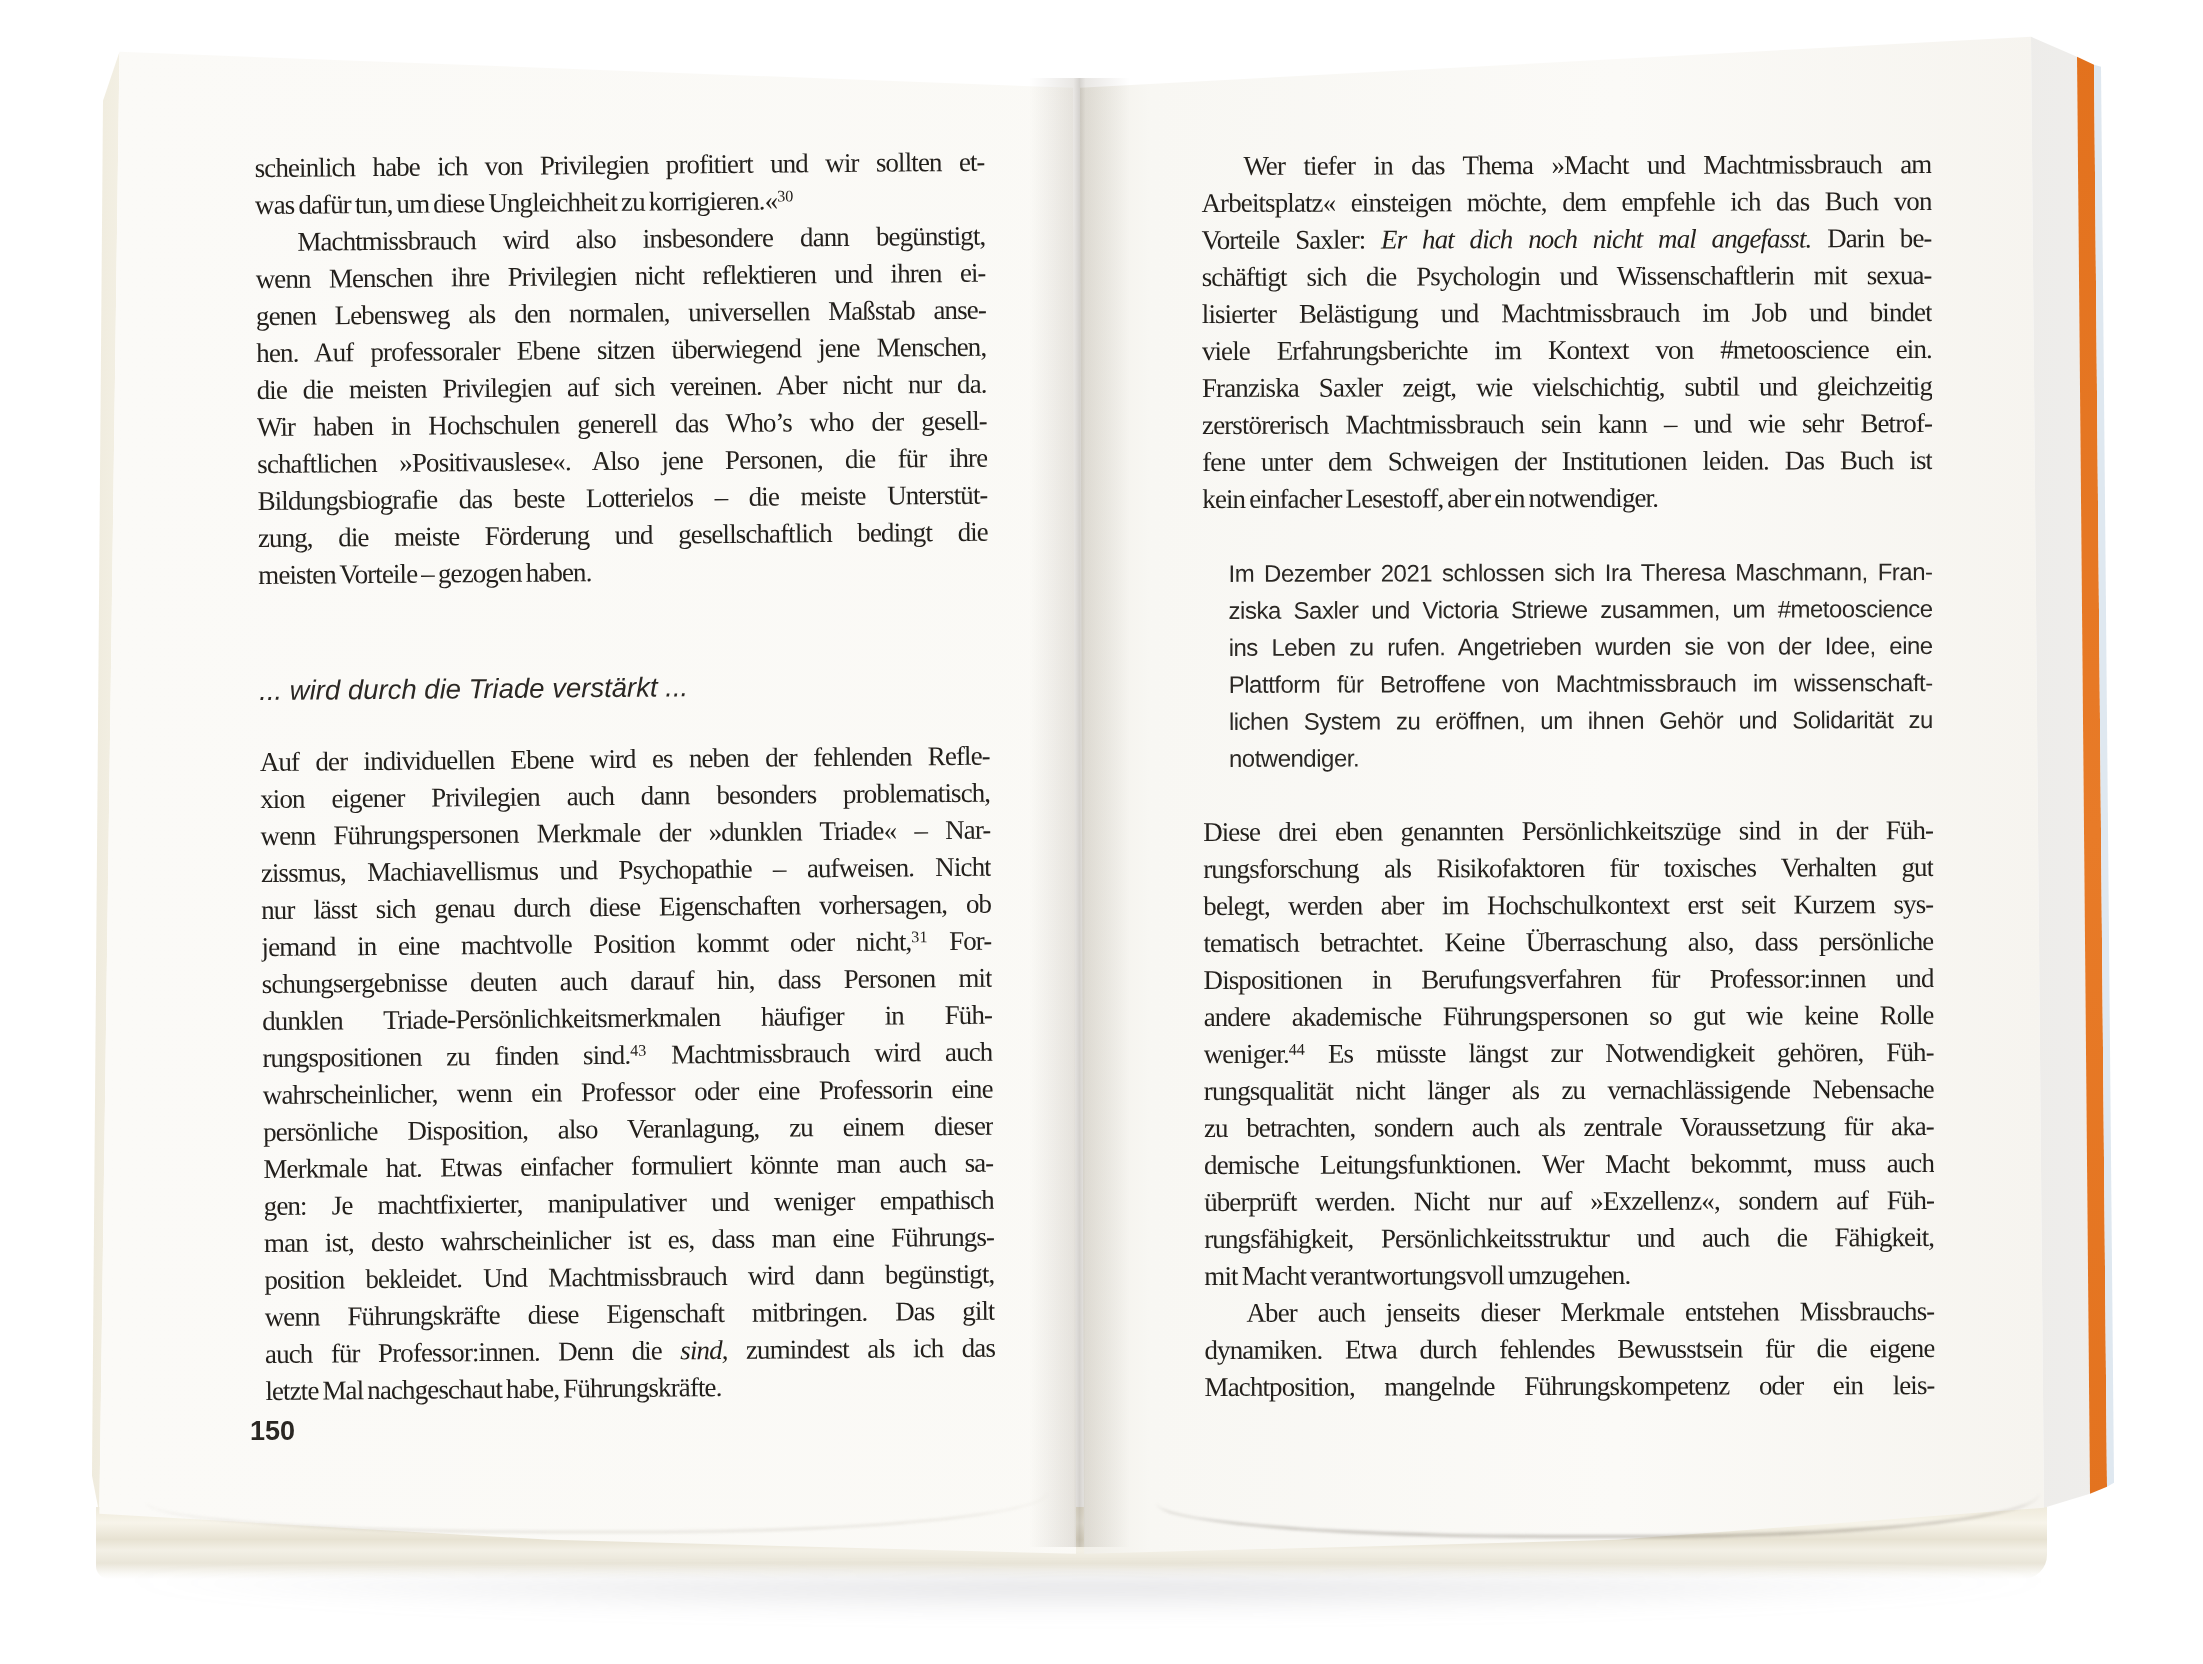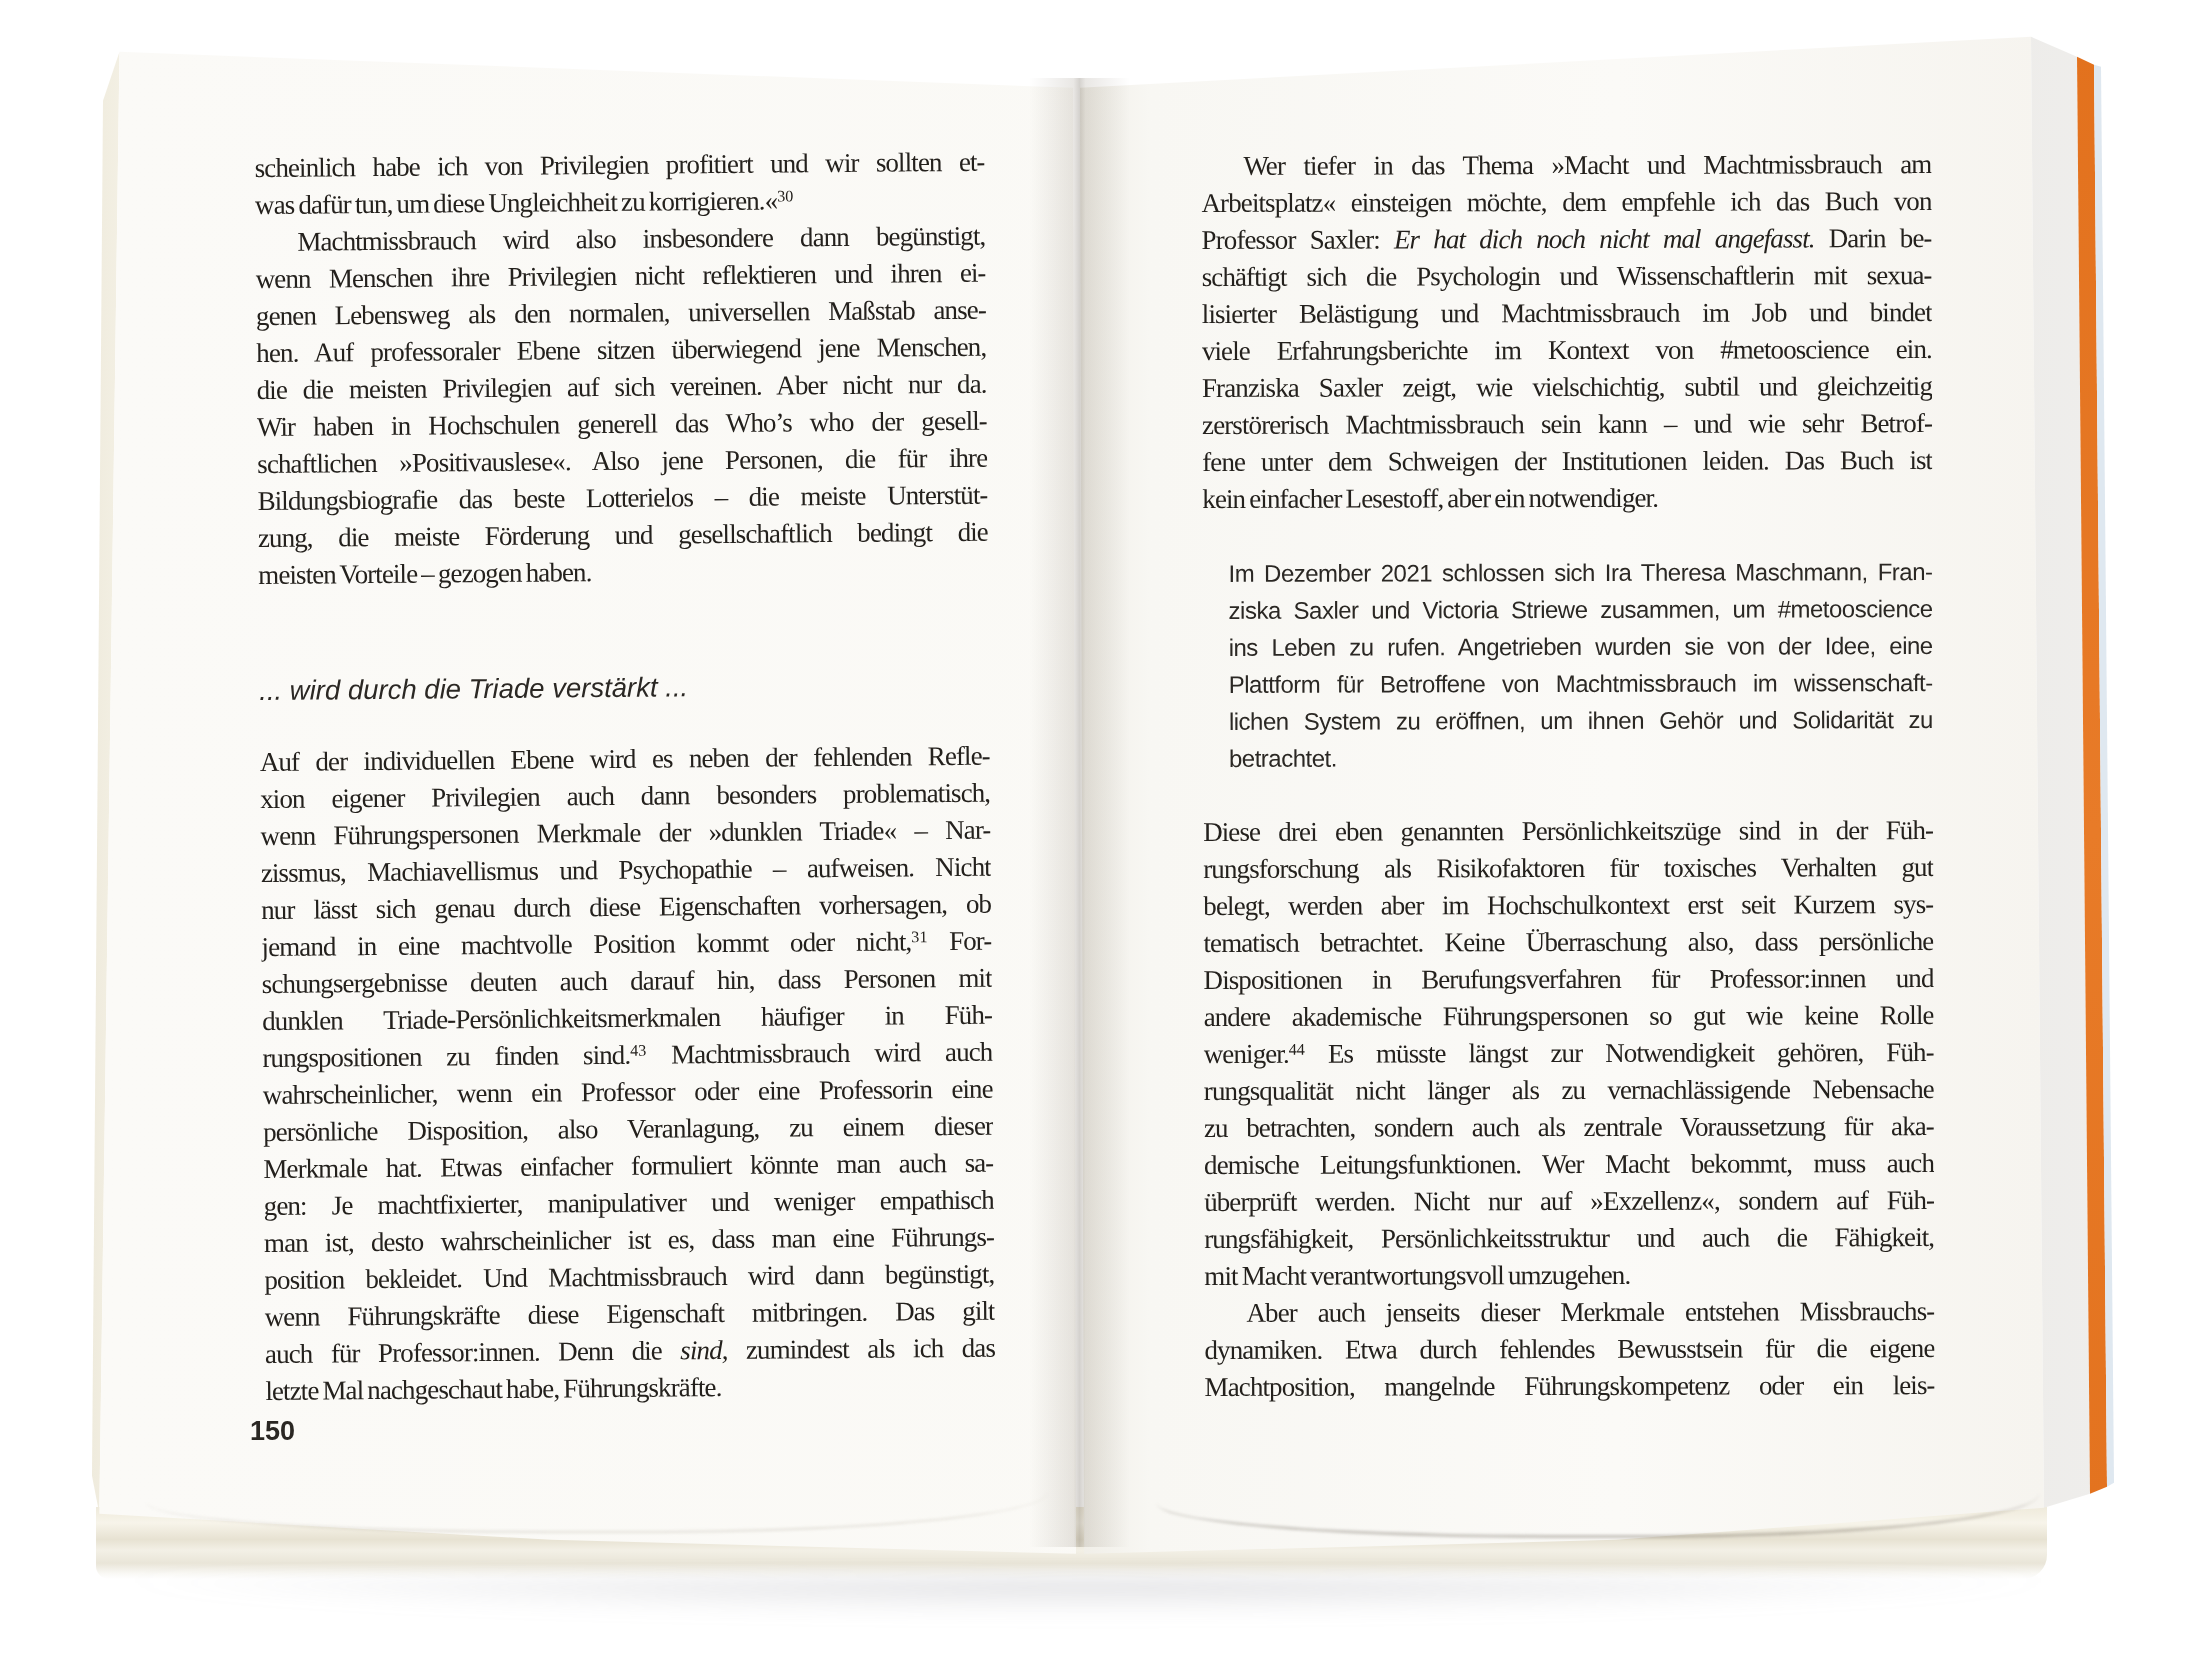--- a/index.html
+++ b/index.html
@@ -119,36 +119,36 @@
         <div class="line"><span>position bekleidet. Und Machtmissbrauch wird dann begünstigt,</span></div>
         <div class="line"><span>wenn Führungskräfte diese Eigenschaft mitbringen. Das gilt</span></div>
         <div class="line"><span>auch für Professor:innen. Denn die </span><span class="i">sind,</span><span> zumindest als ich das</span></div>
         <div class="line last"><span>letzte Mal nachgeschaut habe, Führungskräfte.</span></div>
       </div>
     </div>
   <div class="text right-text" id="right-text">
       <div class="block b-para">
         <div class="line ind"><span>Wer tiefer in das Thema »Macht und Machtmissbrauch am</span></div>
         <div class="line"><span>Arbeitsplatz« einsteigen möchte, dem empfehle ich das Buch von</span></div>
-        <div class="line"><span>Professor Saxler: </span><span class="i">Er hat dich noch nicht mal angefasst.</span><span> Darin be-</span></div>
+        <div class="line"><span>Vorteile Saxler: </span><span class="i">Er hat dich noch nicht mal angefasst.</span><span> Darin be-</span></div>
         <div class="line"><span>schäftigt sich die Psychologin und Wissenschaftlerin mit sexua-</span></div>
         <div class="line"><span>lisierter Belästigung und Machtmissbrauch im Job und bindet</span></div>
         <div class="line"><span>viele Erfahrungsberichte im Kontext von #metooscience ein.</span></div>
         <div class="line"><span>Franziska Saxler zeigt, wie vielschichtig, subtil und gleichzeitig</span></div>
         <div class="line"><span>zerstörerisch Machtmissbrauch sein kann – und wie sehr Betrof-</span></div>
         <div class="line"><span>fene unter dem Schweigen der Institutionen leiden. Das Buch ist</span></div>
         <div class="line last"><span>kein einfacher Lesestoff, aber ein notwendiger.</span></div>
       </div>
       <div class="block b-sans">
         <div class="line"><span>Im Dezember 2021 schlossen sich Ira Theresa Maschmann, Fran-</span></div>
         <div class="line"><span>ziska Saxler und Victoria Striewe zusammen, um #metooscience</span></div>
         <div class="line"><span>ins Leben zu rufen. Angetrieben wurden sie von der Idee, eine</span></div>
         <div class="line"><span>Plattform für Betroffene von Machtmissbrauch im wissenschaft-</span></div>
         <div class="line"><span>lichen System zu eröffnen, um ihnen Gehör und Solidarität zu</span></div>
-        <div class="line last"><span>betrachtet.</span></div>
+        <div class="line last"><span>notwendiger.</span></div>
       </div>
       <div class="block b-para">
         <div class="line"><span>Diese drei eben genannten Persönlichkeitszüge sind in der Füh-</span></div>
         <div class="line"><span>rungsforschung als Risikofaktoren für toxisches Verhalten gut</span></div>
         <div class="line"><span>belegt, werden aber im Hochschulkontext erst seit Kurzem sys-</span></div>
         <div class="line"><span>tematisch betrachtet. Keine Überraschung also, dass persönliche</span></div>
         <div class="line"><span>Dispositionen in Berufungsverfahren für Professor:innen und</span></div>
         <div class="line"><span>andere akademische Führungspersonen so gut wie keine Rolle</span></div>
         <div class="line"><span>weniger.</span><span class="sup">44</span><span> Es müsste längst zur Notwendigkeit gehören, Füh-</span></div>
         <div class="line"><span>rungsqualität nicht länger als zu vernachlässigende Nebensache</span></div>

